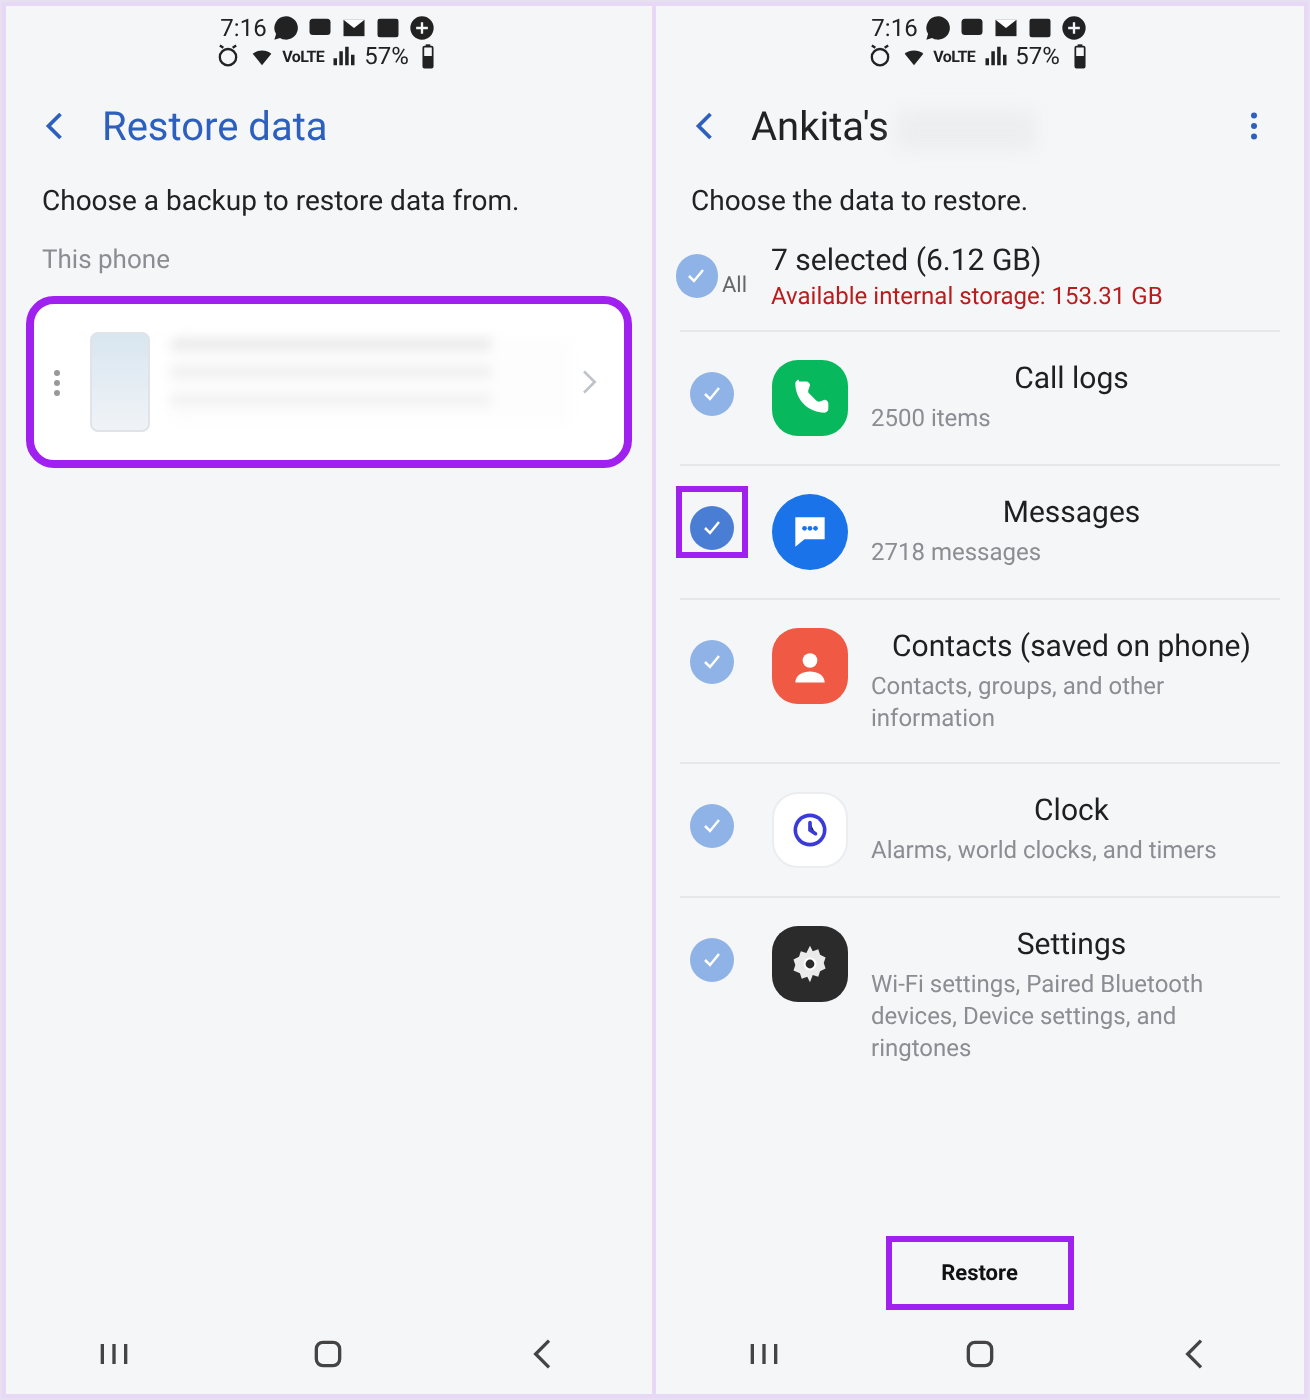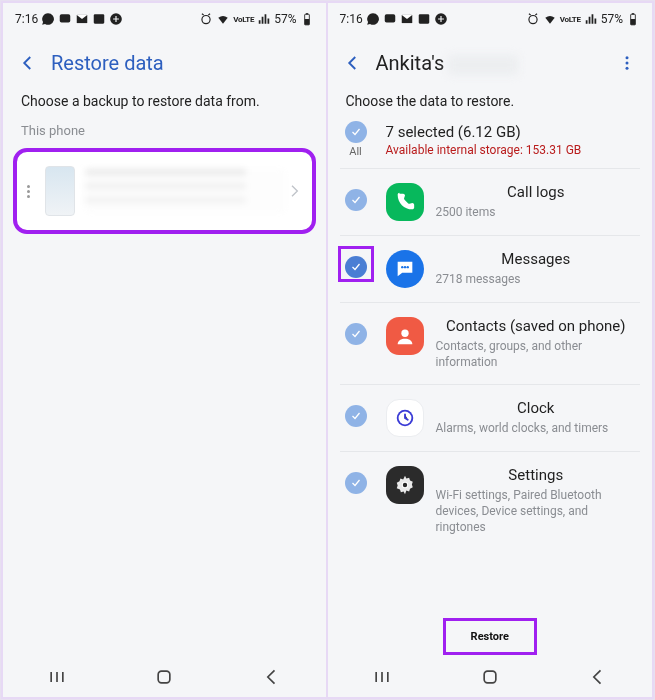--- a/index.html
+++ b/index.html
@@ -1,21 +1,21 @@
 <!DOCTYPE html>
 <html><head>
 <meta charset="utf-8">
 <style>
   * { box-sizing: border-box; margin: 0; padding: 0; font-family: -apple-system, BlinkMacSystemFont, "Segoe UI", Roboto, sans-serif; }
   body { background: #fff; }
   .canvas { width: 655px; height: 700px; display: flex; background: #fff; border: 1px solid #e7e0f0; }
   .panel { width: 50%; height: 100%; border: 2px solid #e7d9f5; display: flex; flex-direction: column; position: relative; background: #f5f6f8; overflow: hidden; }
   .panel + .panel { border-left: none; }
   
-  .status-bar { height: 28px; display: flex; align-items: center; justify-content: space-between; padding: 4px 12px 0 12px; font-size: 12px; color: #222; background: #f5f6f8; }
+  .status-bar { height: 28px; display: flex; align-items: center; justify-content: space-between; padding: 4px 12px 0 12px; font-size: 12px; color: #222; background: #f5f6f8; flex-direction: column; }
   .sb-left { display: flex; align-items: center; gap: 3px; }
   .sb-right { display: flex; align-items: center; gap: 3px; justify-content: space-between; }
   .sb-ic { display: inline-flex; width: 14px; height: 14px; align-items: center; justify-content: center; }
   .sb-ic svg { width: 100%; height: 100%; }
   .tiny { font-size: 8px; font-weight: 700; letter-spacing: -0.3px; }
   
   .hdr { display: flex; align-items: center; padding: 20px 16px 8px 16px; gap: 14px; }
   .back { width: 18px; height: 18px; display:inline-flex; align-items:center; justify-content:center; color:#2d5fbf; cursor:pointer; }
   .title { font-size: 20px; font-weight: 400; color: #2d5fbf; }
   .title-dark { color:#222; }
@@ -30,21 +30,21 @@
   .vdots { width:12px; display:flex; flex-direction:column; gap:2px; margin-right:6px; }
   .vdots span { width:3px; height:3px; background:#999; border-radius:50%; }
   .blurtxt { flex:1; height: 44px; margin-left:10px; border-radius:4px; background: #fdfdfd; filter: blur(3px); background-image: linear-gradient(180deg,#e9e9e9 6px,transparent 6px,transparent 14px,#efefef 14px,#efefef 20px,transparent 20px,transparent 28px,#f1f1f1 28px,#f1f1f1 34px,transparent 34px); background-size: 80% 100%; background-repeat:no-repeat; }
   .chev { width:16px; height:16px; color:#bfc3c9; flex-shrink:0; }
   
   .navbar { margin-top:auto; height: 36px; display:flex; align-items:center; justify-content:space-around; padding-bottom:4px; }
   .nav-ic { width:20px; height:20px; color:#444; }
   
   .content { flex:1; overflow:hidden; display:flex; flex-direction:column; }
   .summary { display:flex; align-items:center; padding: 8px 16px 10px 10px; gap: 12px; }
-  .all-col { display:flex; flex-direction:column; align-items:center; width:36px; gap:2px;}
+  .all-col { display:flex; flex-direction:row; align-items:flex-end; width:36px; gap:2px;}
   .check { width:22px; height:22px; border-radius:50%; background:#8fb3e6; display:inline-flex; align-items:center; justify-content:center; cursor:pointer; }
   .check.dark { background:#4a7ed4; }
   .check svg { width:12px; height:12px; stroke:#fff; stroke-width:2.5; fill:none; }
   .all-label { font-size: 11px; color:#666; }
   .sum-txt { flex:1; }
   .sum-main { font-size: 15px; color:#222; }
   .sum-sub { font-size: 12px; color:#b91c1c; margin-top:2px; }
   .divider { height:1px; background:#e5e7ea; margin: 0 12px; }
   .list { flex:1; overflow:hidden; }
   .item { display:flex; align-items:flex-start; padding: 14px 16px 14px 10px; gap: 12px; }

